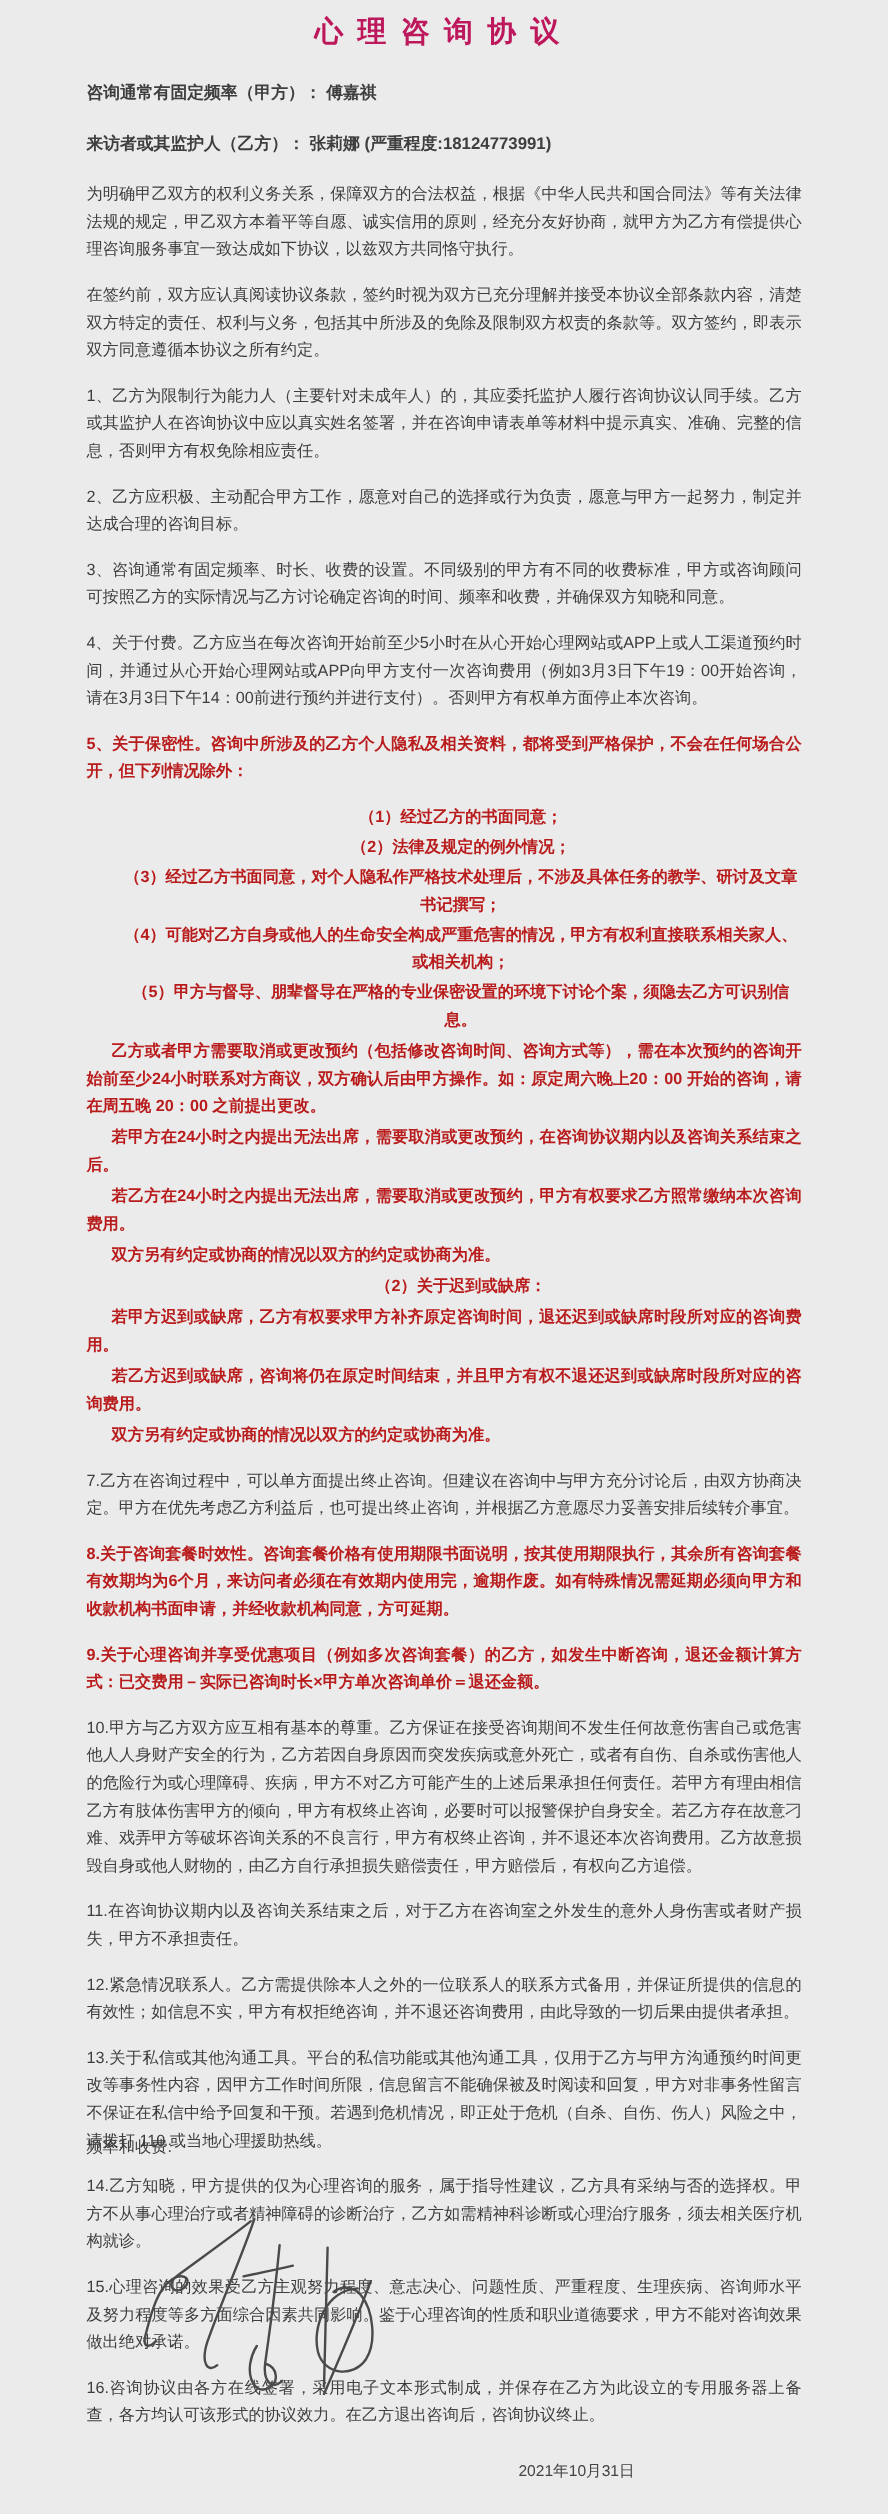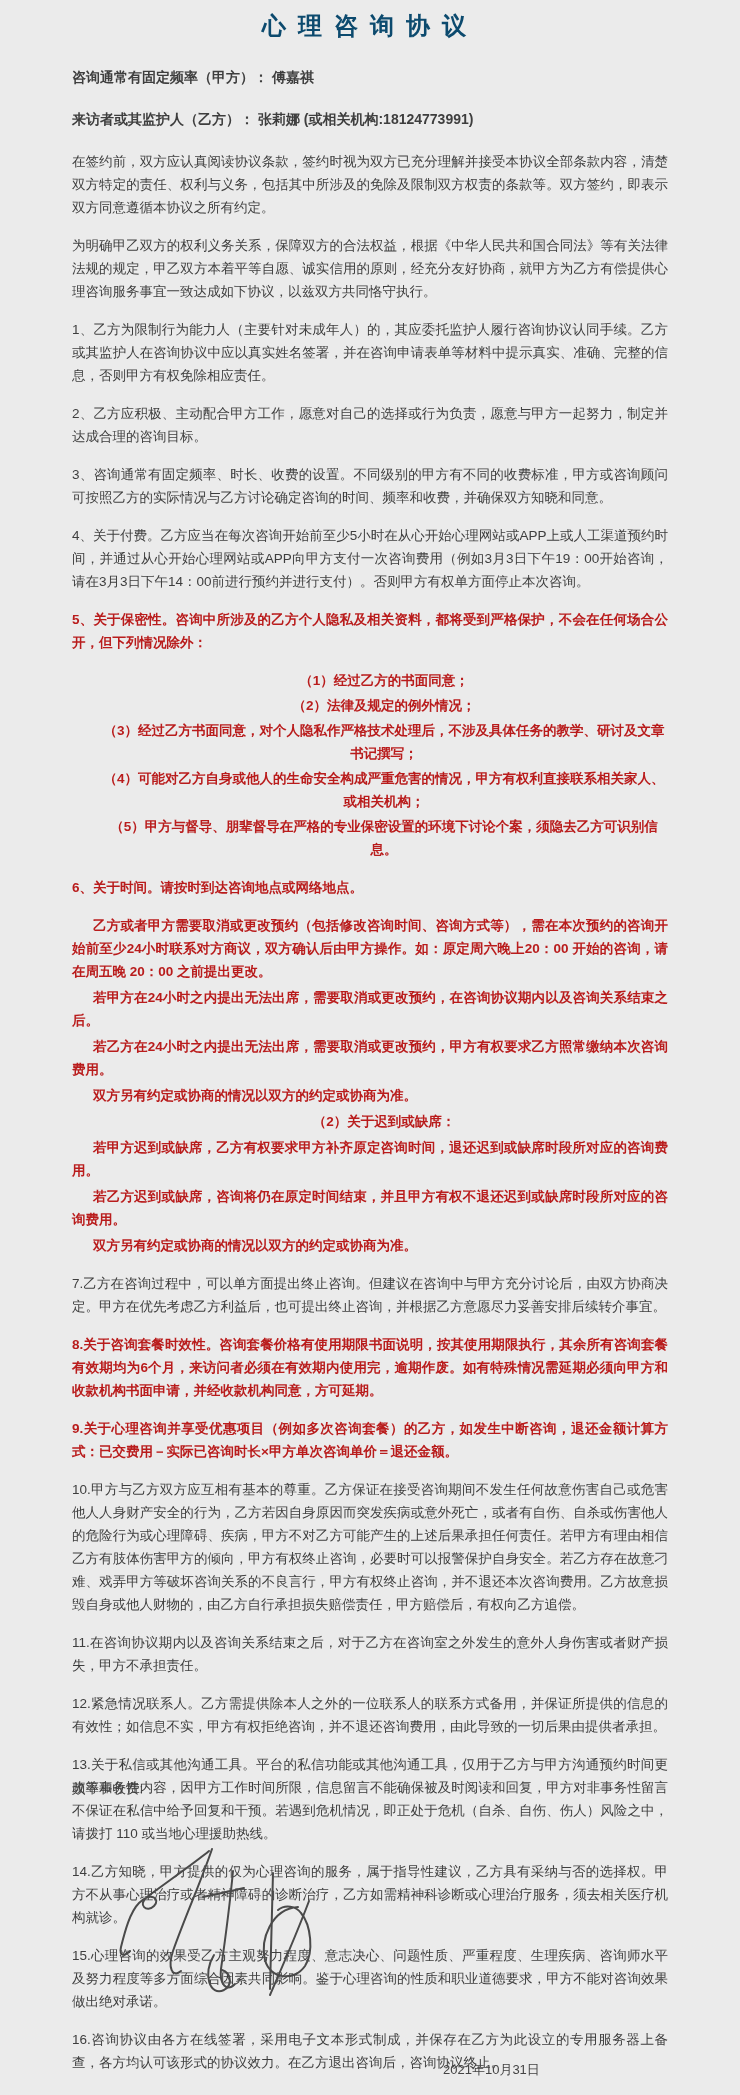--- a/index.html
+++ b/index.html
@@ -13,21 +13,21 @@
     color:#3e3e3e;
   }
   .content{padding:0 72px;}
   .title{
     margin:0 0 24px 0;
     padding-top:10px;
     text-align:center;
     font-size:24px;
     font-weight:700;
     letter-spacing:12px;
-    color:#0c4a6e;
+    color:#be185d;
   }
   .p{
     font-size:13.5px;
     line-height:23px;
     margin:15px 0;
     text-align:justify;
   }
   .party{font-weight:700;margin:19px 0;font-size:14px;}
   .b{font-weight:700;color:#b91c1c;}
   .li{margin:2px 0;padding-left:28px;text-align:center;}
@@ -39,50 +39,49 @@
     margin:0;
   }
   .sig{
     position:absolute;
     left:113px;top:1845px;
   }
   .date{
     position:absolute;
     left:427px;top:2045px;
     font-size:13px;
-    margin:16px;
+    margin:5px;
     color:#444444;
   }
 </style>
 </head>
 <body>
 
 <div class="page">
   <div class="content">
     <h1 class="title">心理咨询协议</h1>
 
     <p class="p party">咨询通常有固定频率（甲方）： 傅嘉祺</p>
-    <p class="p party">来访者或其监护人（乙方）： 张莉娜 (或相关机构:18124773991)</p>
+    <p class="p party">来访者或其监护人（乙方）： 张莉娜 (严重程度:18124773991)</p>
 
+    <p class="p">为明确甲乙双方的权利义务关系，保障双方的合法权益，根据《中华人民共和国合同法》等有关法律法规的规定，甲乙双方本着平等自愿、诚实信用的原则，经充分友好协商，就甲方为乙方有偿提供心理咨询服务事宜一致达成如下协议，以兹双方共同恪守执行。</p>
     <p class="p">在签约前，双方应认真阅读协议条款，签约时视为双方已充分理解并接受本协议全部条款内容，清楚双方特定的责任、权利与义务，包括其中所涉及的免除及限制双方权责的条款等。双方签约，即表示双方同意遵循本协议之所有约定。</p>
-    <p class="p">为明确甲乙双方的权利义务关系，保障双方的合法权益，根据《中华人民共和国合同法》等有关法律法规的规定，甲乙双方本着平等自愿、诚实信用的原则，经充分友好协商，就甲方为乙方有偿提供心理咨询服务事宜一致达成如下协议，以兹双方共同恪守执行。</p>
 
     <p class="p">1、乙方为限制行为能力人（主要针对未成年人）的，其应委托监护人履行咨询协议认同手续。乙方或其监护人在咨询协议中应以真实姓名签署，并在咨询申请表单等材料中提示真实、准确、完整的信息，否则甲方有权免除相应责任。</p>
     <p class="p">2、乙方应积极、主动配合甲方工作，愿意对自己的选择或行为负责，愿意与甲方一起努力，制定并达成合理的咨询目标。</p>
     <p class="p">3、咨询通常有固定频率、时长、收费的设置。不同级别的甲方有不同的收费标准，甲方或咨询顾问可按照乙方的实际情况与乙方讨论确定咨询的时间、频率和收费，并确保双方知晓和同意。</p>
     <p class="p">4、关于付费。乙方应当在每次咨询开始前至少5小时在从心开始心理网站或APP上或人工渠道预约时间，并通过从心开始心理网站或APP向甲方支付一次咨询费用（例如3月3日下午19：00开始咨询，请在3月3日下午14：00前进行预约并进行支付）。否则甲方有权单方面停止本次咨询。</p>
 
     <p class="p b">5、关于保密性。咨询中所涉及的乙方个人隐私及相关资料，都将受到严格保护，不会在任何场合公开，但下列情况除外：</p>
     <p class="p b li">（1）经过乙方的书面同意；</p>
     <p class="p b li">（2）法律及规定的例外情况；</p>
     <p class="p b li">（3）经过乙方书面同意，对个人隐私作严格技术处理后，不涉及具体任务的教学、研讨及文章书记撰写；</p>
     <p class="p b li">（4）可能对乙方自身或他人的生命安全构成严重危害的情况，甲方有权利直接联系相关家人、或相关机构；</p>
     <p class="p b li">（5）甲方与督导、朋辈督导在严格的专业保密设置的环境下讨论个案，须隐去乙方可识别信息。</p>
 
-    <p class="p b">6、关于时间。请按时到达咨询地点或网络地点。</p>
     <p class="p b sp">乙方或者甲方需要取消或更改预约（包括修改咨询时间、咨询方式等），需在本次预约的咨询开始前至少24小时联系对方商议，双方确认后由甲方操作。如：原定周六晚上20：00 开始的咨询，请在周五晚 20：00 之前提出更改。</p>
     <p class="p b sp">若甲方在24小时之内提出无法出席，需要取消或更改预约，在咨询协议期内以及咨询关系结束之后。</p>
     <p class="p b sp">若乙方在24小时之内提出无法出席，需要取消或更改预约，甲方有权要求乙方照常缴纳本次咨询费用。</p>
     <p class="p b sp">双方另有约定或协商的情况以双方的约定或协商为准。</p>
     <p class="p b li">（2）关于迟到或缺席：</p>
     <p class="p b sp">若甲方迟到或缺席，乙方有权要求甲方补齐原定咨询时间，退还迟到或缺席时段所对应的咨询费用。</p>
     <p class="p b sp">若乙方迟到或缺席，咨询将仍在原定时间结束，并且甲方有权不退还迟到或缺席时段所对应的咨询费用。</p>
     <p class="p b sp">双方另有约定或协商的情况以双方的约定或协商为准。</p>
 
     <p class="p">7.乙方在咨询过程中，可以单方面提出终止咨询。但建议在咨询中与甲方充分讨论后，由双方协商决定。甲方在优先考虑乙方利益后，也可提出终止咨询，并根据乙方意愿尽力妥善安排后续转介事宜。</p>

